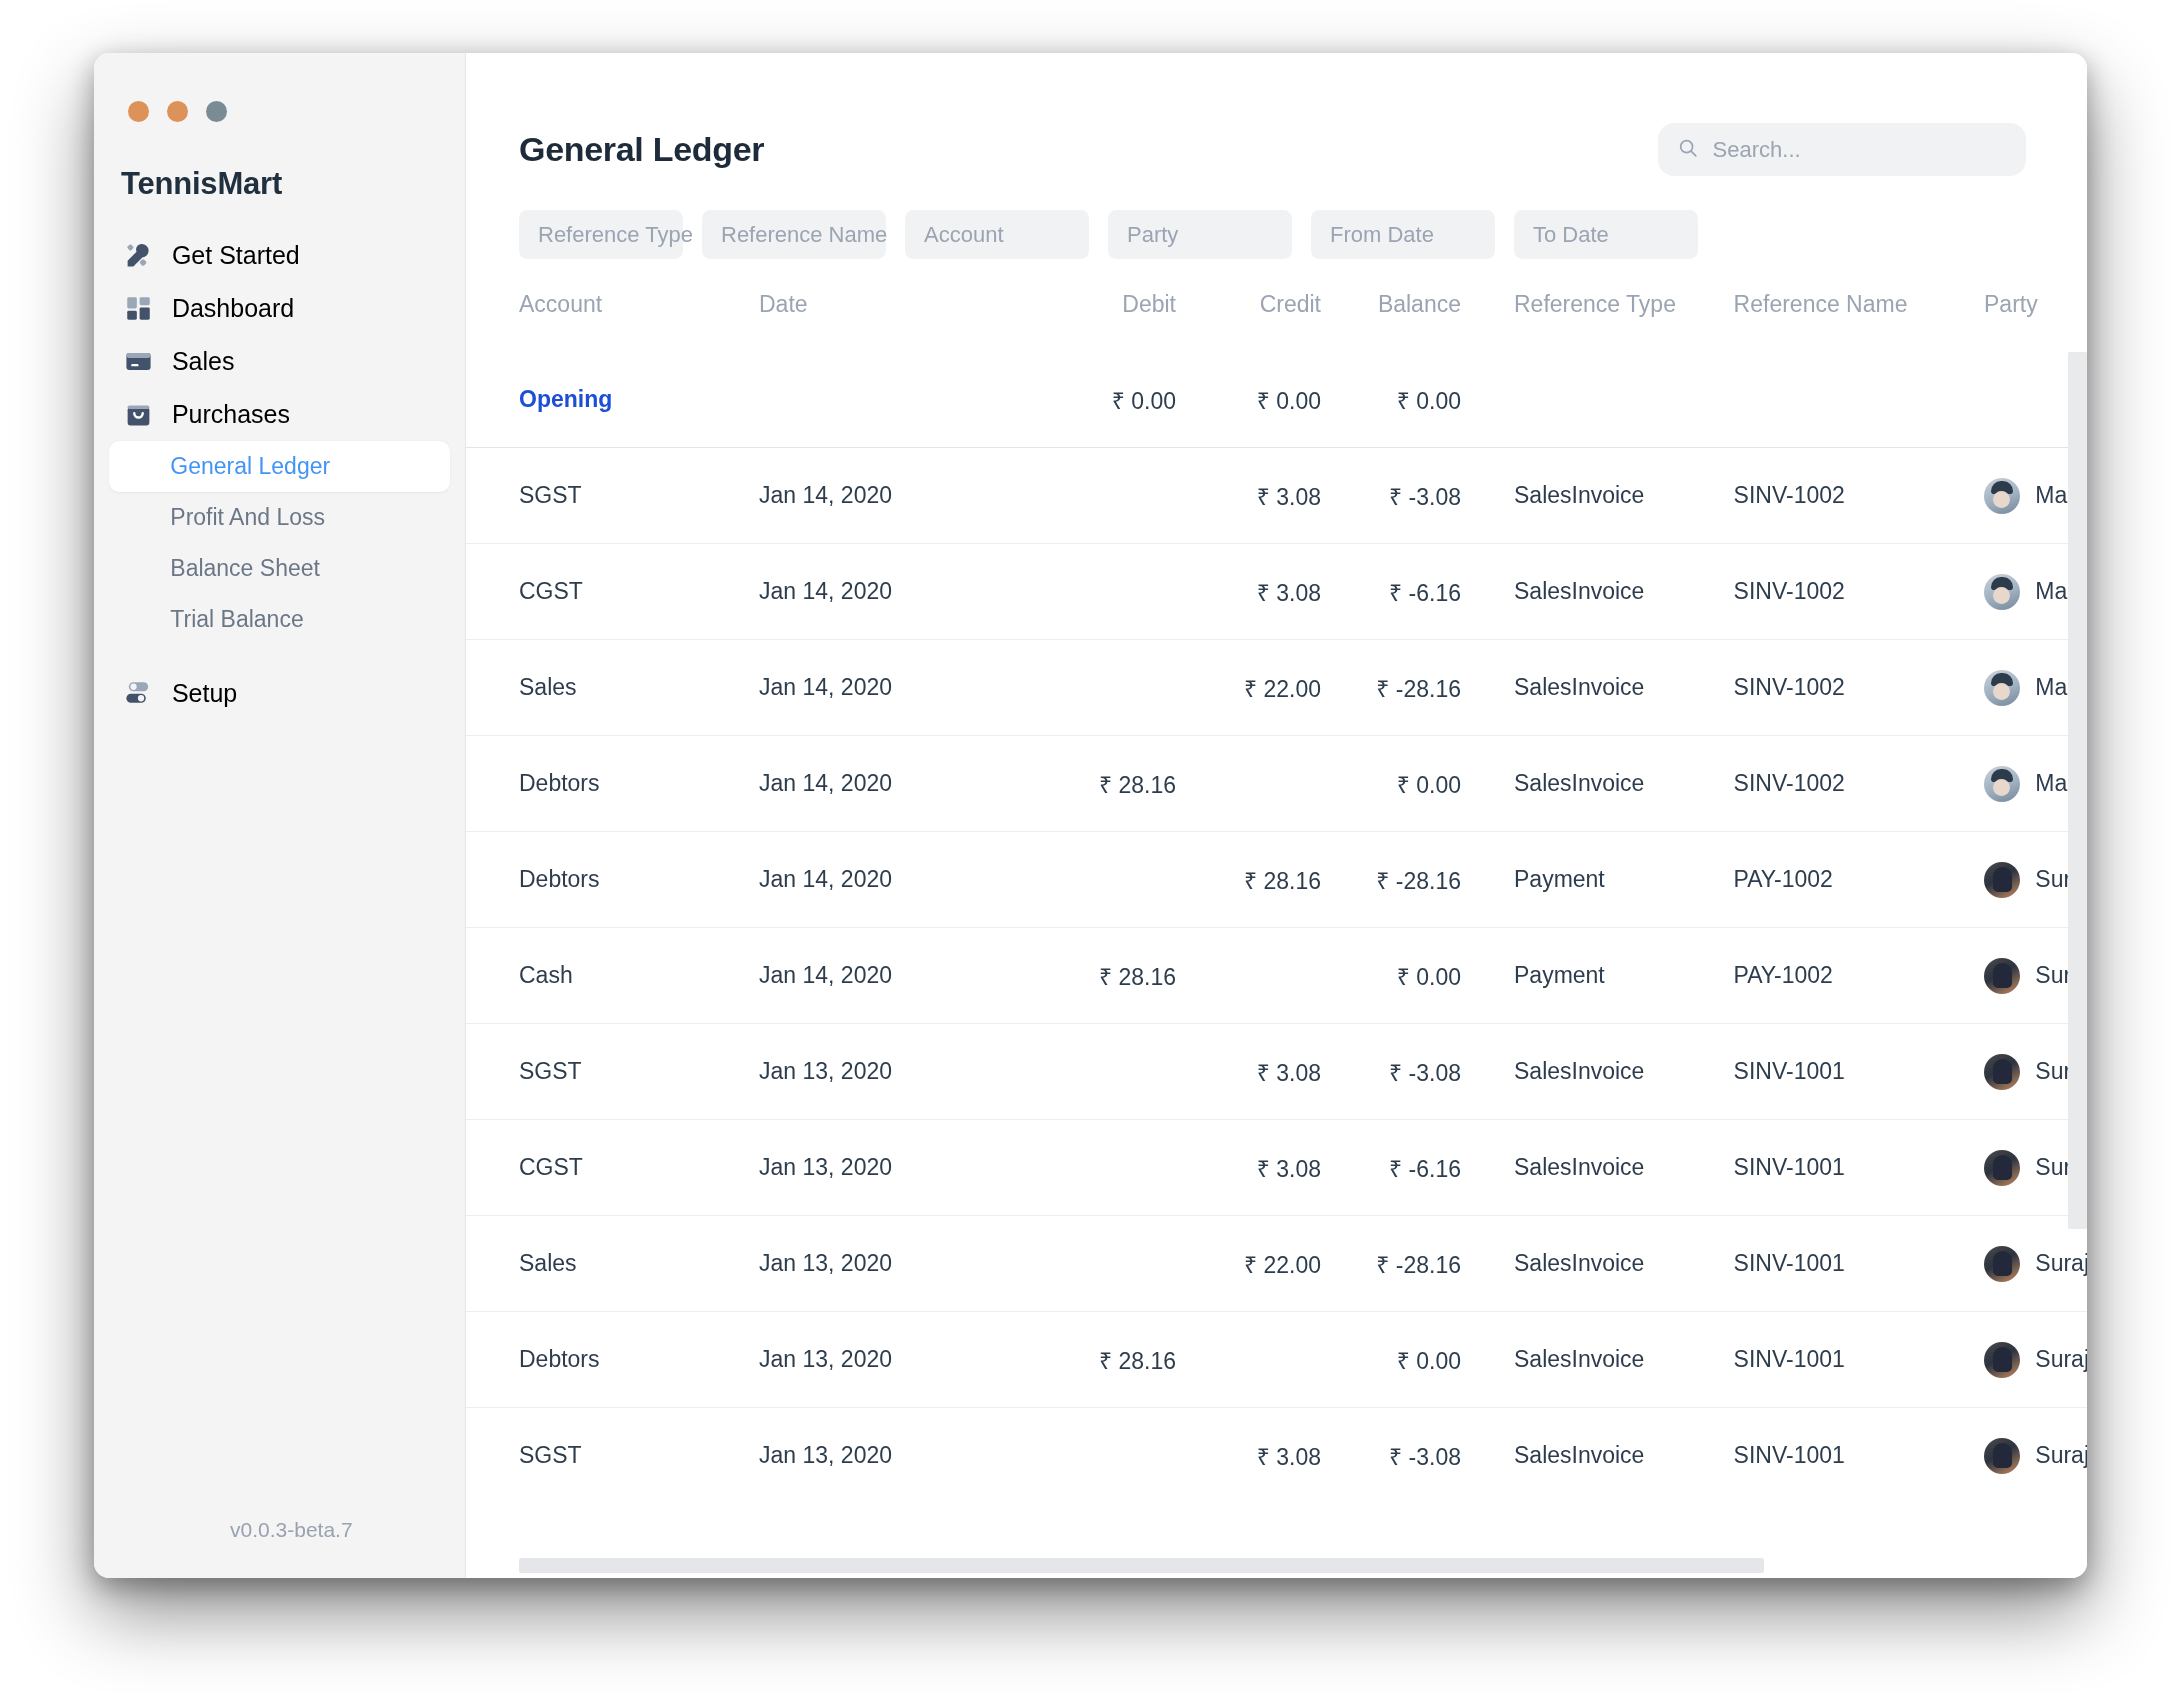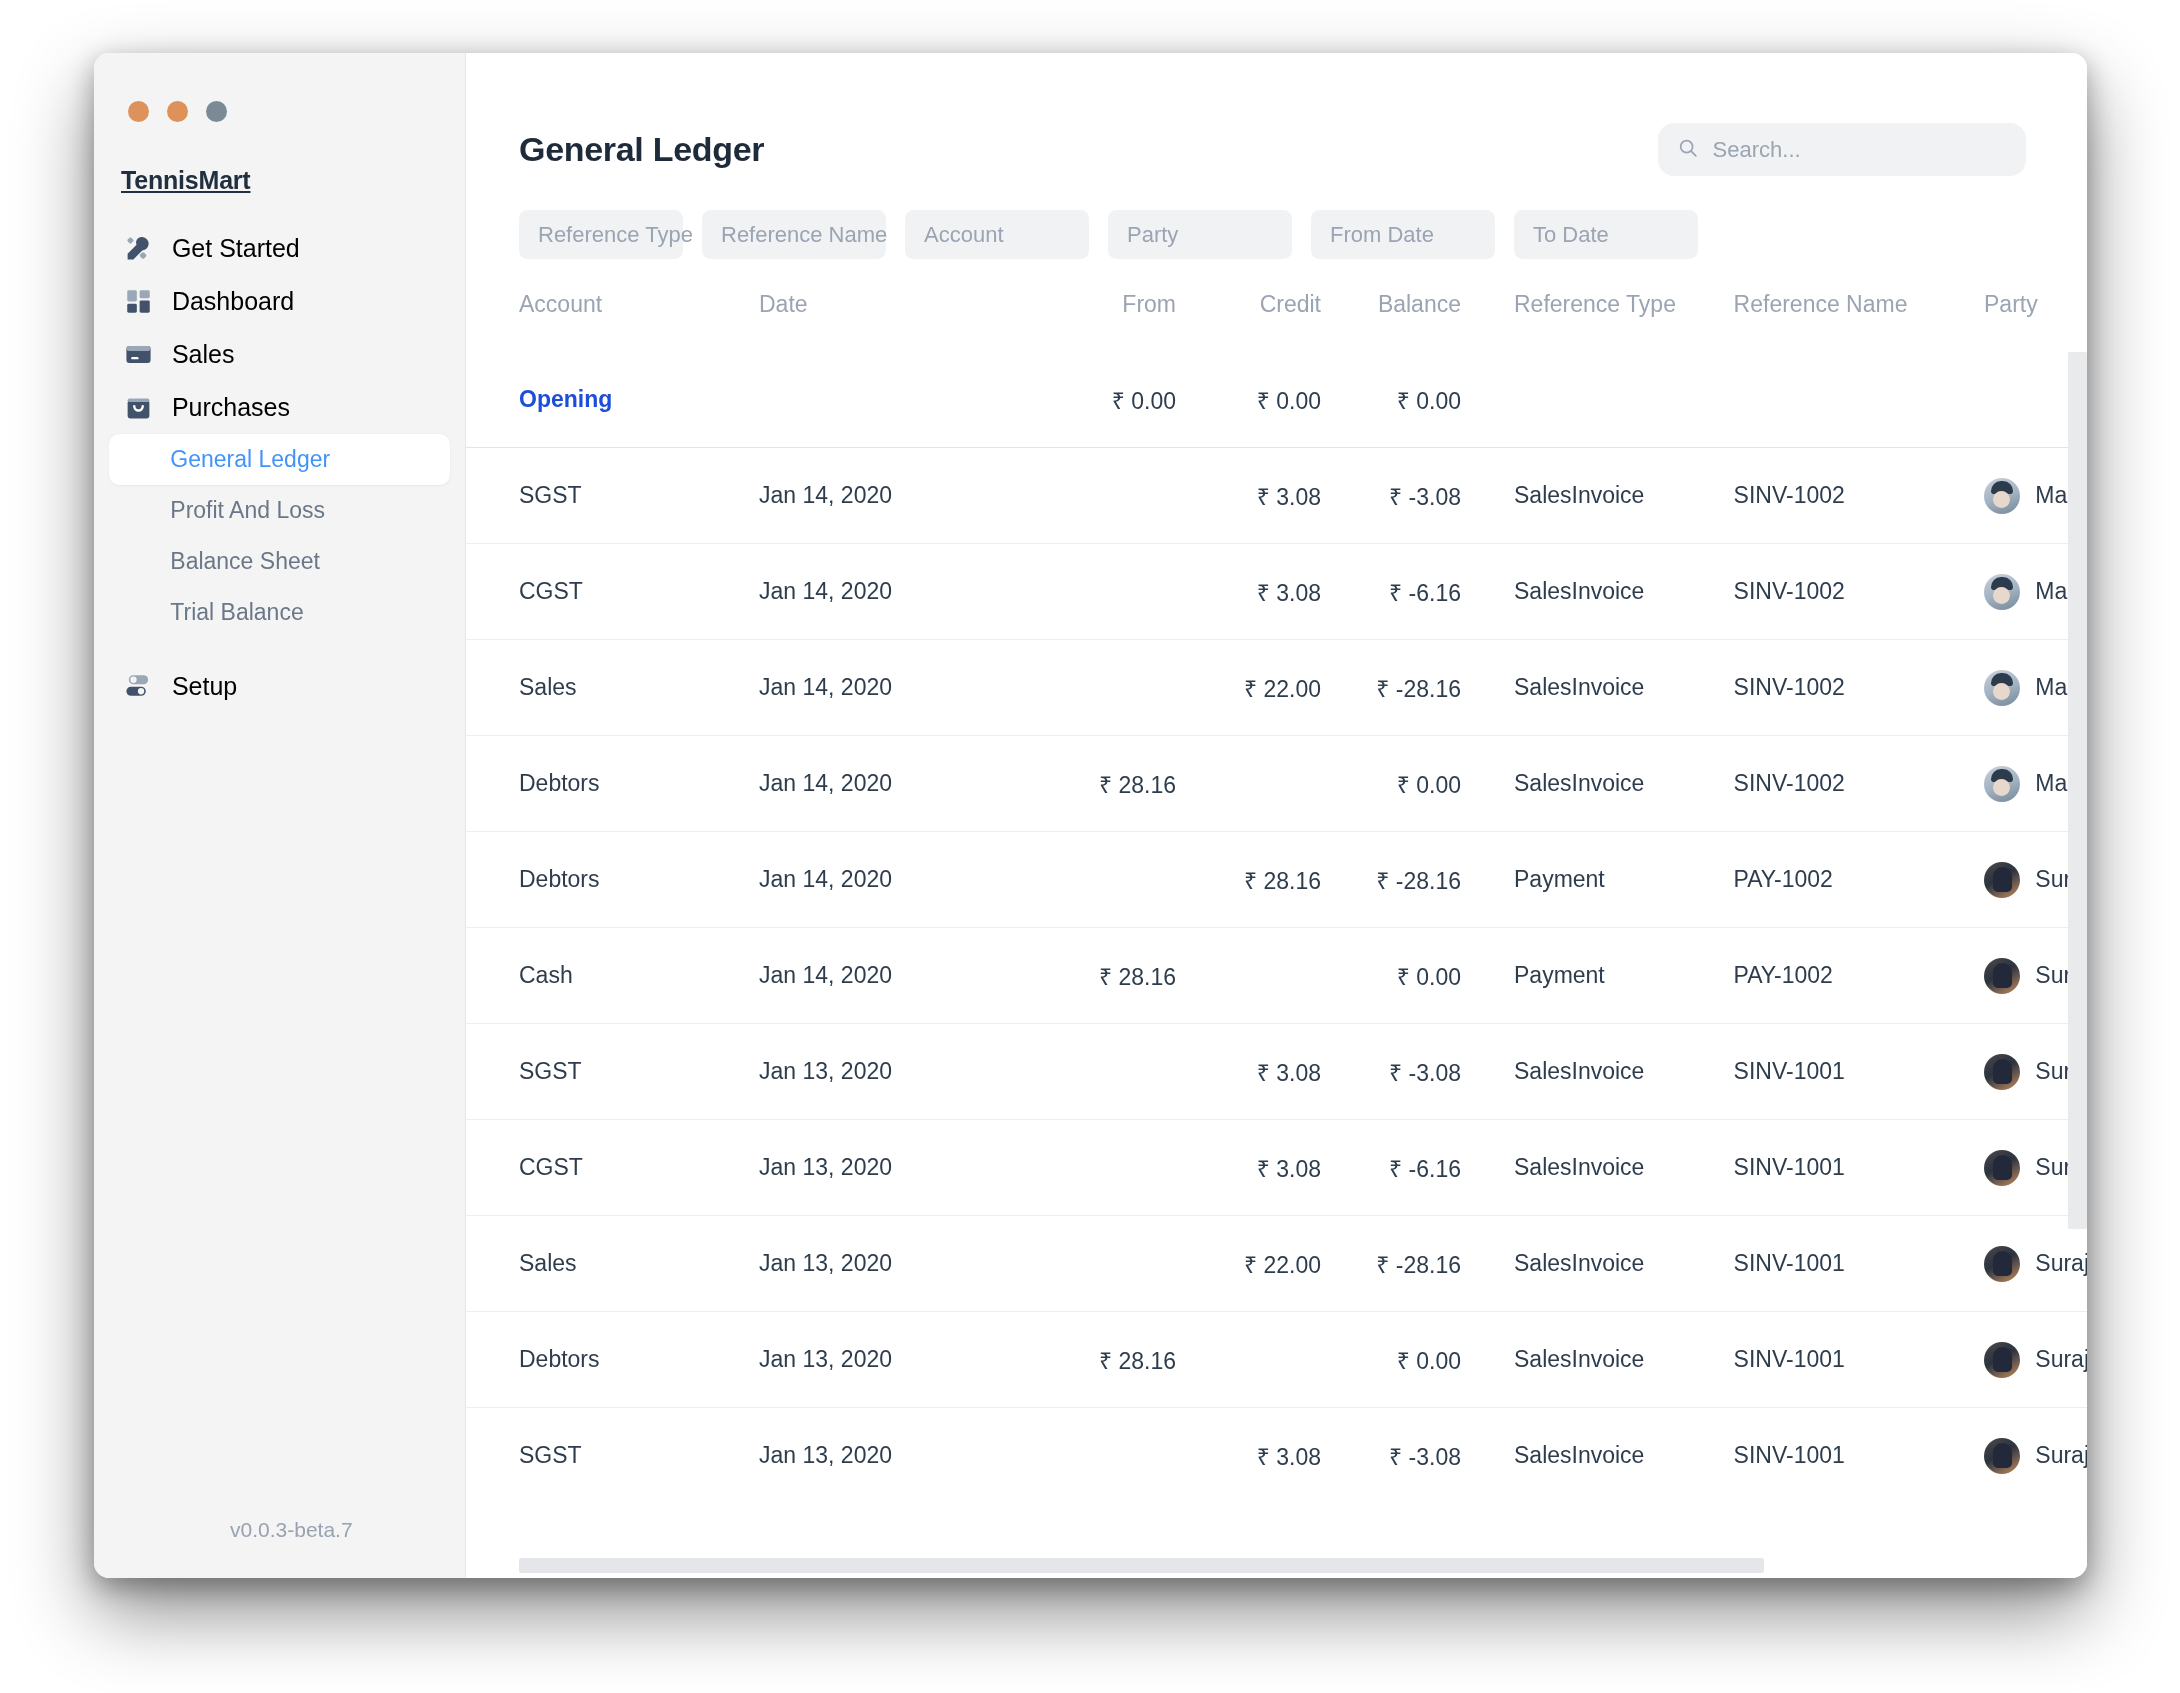--- a/index.html
+++ b/index.html
@@ -40,25 +40,24 @@
     gap: 18px;
     padding: 48px 0 0 34px;
   }
   .dot { width: 21px; height: 21px; border-radius: 50%; }
   .dot.d1 { background: #dd9259; }
   .dot.d2 { background: #dd9259; }
   .dot.d3 { background: #7b8b95; }
 
   #company-name {
     margin: 44px 0 0 27px;
-    font-size: 25px;
+    font-size: 31px;
     font-weight: 700;
     color: #21303f;
     letter-spacing: -0.2px;
-    text-decoration: underline;
   }
 
   #nav { margin-top: 27px; }
 
   .nav-item {
     display: flex;
     align-items: center;
     height: 53px;
     margin: 0 15.3px;
     padding-left: 13.6px;
@@ -397,21 +396,21 @@
       <div class="filter-chip w-todate">
         <span class="chip-label">To Date</span>
       </div>
     </div>
 
     <div id="table-wrap">
 
       <div class="trow head">
         <span class="c c-account">Account</span>
         <span class="c c-date">Date</span>
-        <span class="c c-debit">From</span>
+        <span class="c c-debit">Debit</span>
         <span class="c c-credit">Credit</span>
         <span class="c c-balance">Balance</span>
         <span class="c c-reftype">Reference Type</span>
         <span class="c c-refname">Reference Name</span>
         <span class="c c-party">Party</span>
       </div>
 
       <div class="trow opening">
         <span class="c c-account">Opening</span>
         <span class="c c-date"></span>

